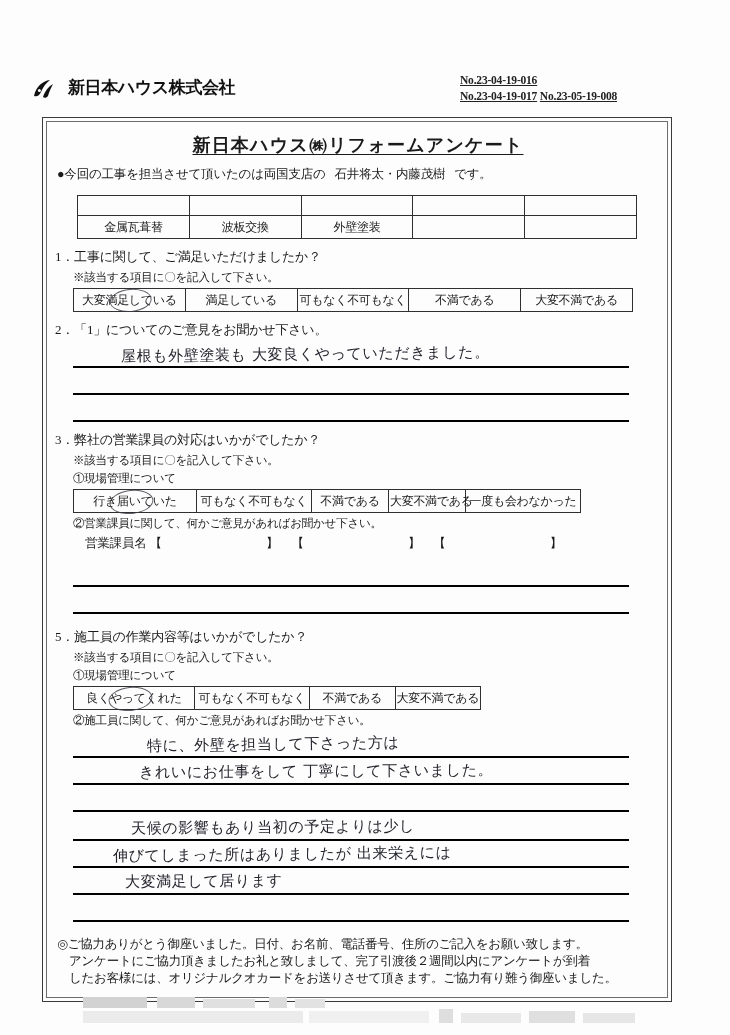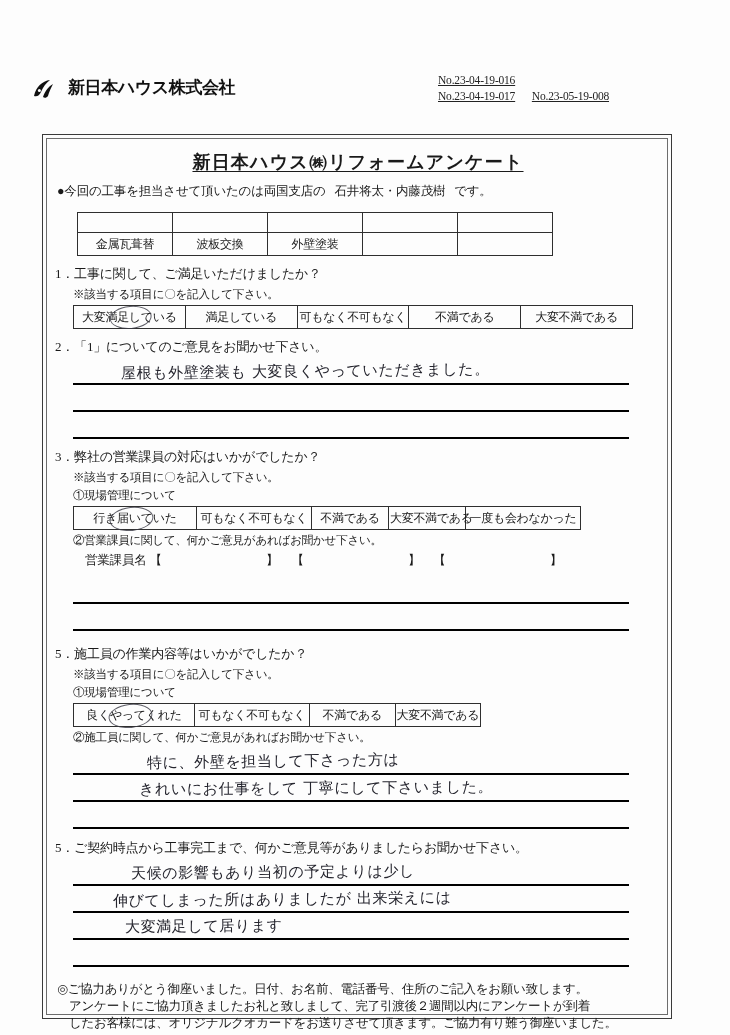--- a/index.html
+++ b/index.html
@@ -46,40 +46,41 @@
   .logo-mark svg { display: block; }
   .logo-text {
     font-size: 17px;
     font-weight: bold;
     letter-spacing: -0.4px;
     color: #111;
     white-space: nowrap;
   }
   .docnos {
     position: absolute;
-    left: 438px;
+    left: 460px;
     top: 0px;
     font-size: 11.5px;
     letter-spacing: -0.2px;
     color: #222;
+    font-weight: bold;
   }
   .docno {
     text-decoration: underline;
     white-space: nowrap;
     line-height: 16px;
     display: inline-block;
   }
   .docno-row { height: 16px; }
-  .docno-row .docno + .docno { margin-left: 14px; }
+  .docno-row .docno + .docno { }
 
   
   .frame {
     position: absolute;
     left: 42px;
-    top: 134px;
+    top: 117px;
     width: 630px;
     height: 885px;
     border: 1px solid #3a3a3a;
     box-sizing: border-box;
   }
   .frame::before {
     content: "";
     position: absolute;
     left: 3px; top: 3px; right: 3px; bottom: 3px;
     border: 1px solid #6d6d6d;
@@ -123,21 +124,21 @@
     vertical-align: middle;
     height: 20px;
     letter-spacing: -0.3px;
     white-space: nowrap;
     position: relative;
   }
 
   
   .worktype {
     margin: 12px 0 0 22px;
-    width: 476px;
+    width: 560px;
   }
   .worktype td {
     height: 17px;
     font-size: 12px;
   }
   .worktype tr.blank td { height: 17px; }
 
   
   .q {
     font-size: 13px;
@@ -382,21 +383,20 @@
           <span class="hand i4">特に、外壁を担当して下さった方は</span>
         </div>
         <div class="rule">
           <span class="hand i5">きれいにお仕事をして 丁寧にして下さいました。</span>
         </div>
         <div class="rule">
           <span class="hand i1"></span>
         </div>
       </div>
 
-      <div class="q" style="margin-top:10px">5．ご契約時点から工事完工まで、何かご意見等がありましたらお聞かせ下さい。</div>
       <div class="lines" style="width:556px">
         <div class="rule">
           <span class="hand i2">天候の影響もあり当初の予定よりは少し</span>
         </div>
         <div class="rule">
           <span class="hand i3">伸びてしまった所はありましたが 出来栄えには</span>
         </div>
         <div class="rule">
           <span class="hand i6">大変満足して居ります</span>
         </div>

